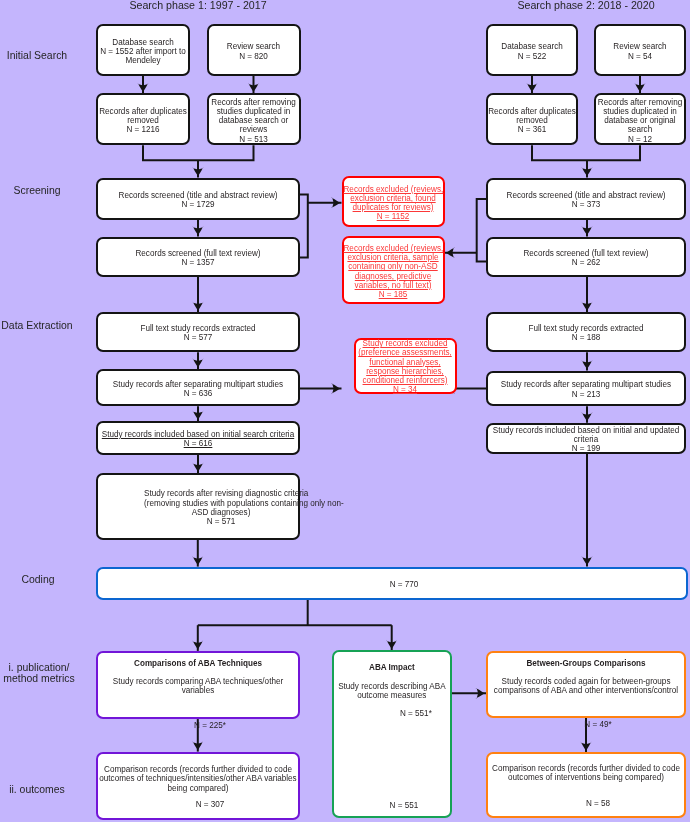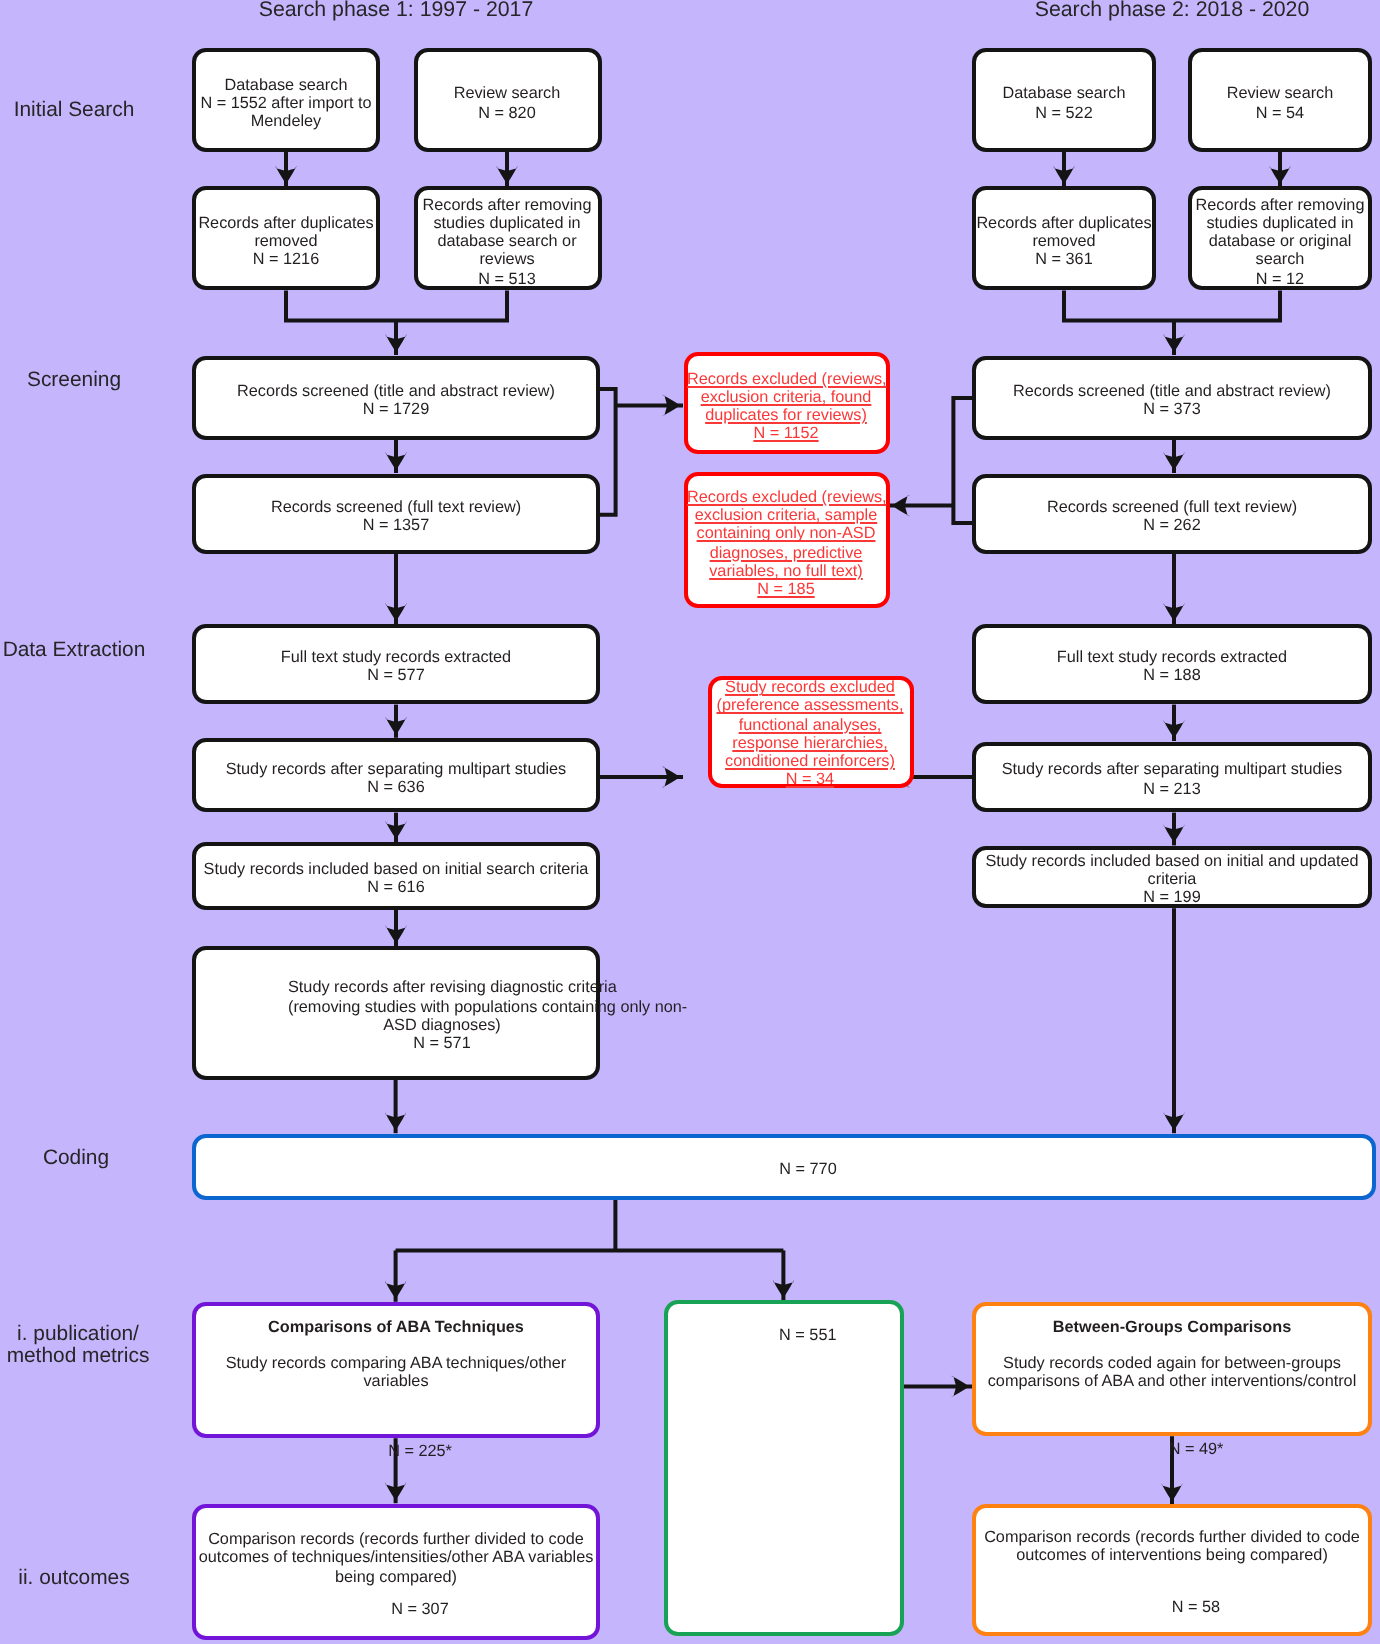--- a/index.html
+++ b/index.html
@@ -141,21 +141,21 @@
 N = 1357</span>
     </div>
     <div class="node" style="left: 96px; top: 312px; width: 204px; height: 40.3px;">
       <span class="body">Full text study records extracted
 N = 577</span>
     </div>
     <div class="node" style="left: 96px; top: 368.9px; width: 204px; height: 37.4px;">
       <span class="body">Study records after separating multipart studies
 N = 636</span>
     </div>
-    <div class="node" style="left: 96px; top: 421px; width: 204px; height: 33.6px;">
+    <div class="node" style="left: 96px; top: 421px; width: 204px; height: 33.6px; text-decoration: underline;">
       <span class="body">Study records included based on initial search criteria
 N = 616</span>
     </div>
     <div class="node" style="left: 96px; top: 473.1px; width: 204px; height: 66.9px; padding-left: 46px;">
       <span class="body">Study records after revising diagnostic criteria
 (removing studies with populations containing only non-
 ASD diagnoses)
 N = 571</span>
     </div>
     <div class="node pd4" style="left: 486px; top: 23.5px; width: 92px; height: 52px;">
@@ -241,15 +241,21 @@
     <div class="node cardbox orange" style="left: 486px; top: 650.5px; width: 200px; height: 67.6px;">
       <span class="ttl">Between-Groups Comparisons</span>
       <span class="body">Study records coded again for between-groups
 comparisons of ABA and other interventions/control</span>
       <span class="cnt">N = 49*</span>
     </div>
     <div class="node blue" style="left: 96px; top: 566.6px; width: 592px; height: 33px;">
       <span class="cnt">N = 770</span>
     </div>
     <div class="node greenbox green" style="left: 331.9px; top: 650.4px; width: 120px; height: 167.4px;">
+      <div style="width: 100%;">
+        <span class="ttl" style="margin-bottom: 9.2px;">ABA Impact</span>
+        <span class="body">Study records describing ABA
+outcome measures</span>
+        <span class="cnt" style="margin-top: 9.2px;">N = 551*</span>
+      </div>
       <span class="cnt">N = 551</span>
     </div>
   </div>
 
 </body></html>

